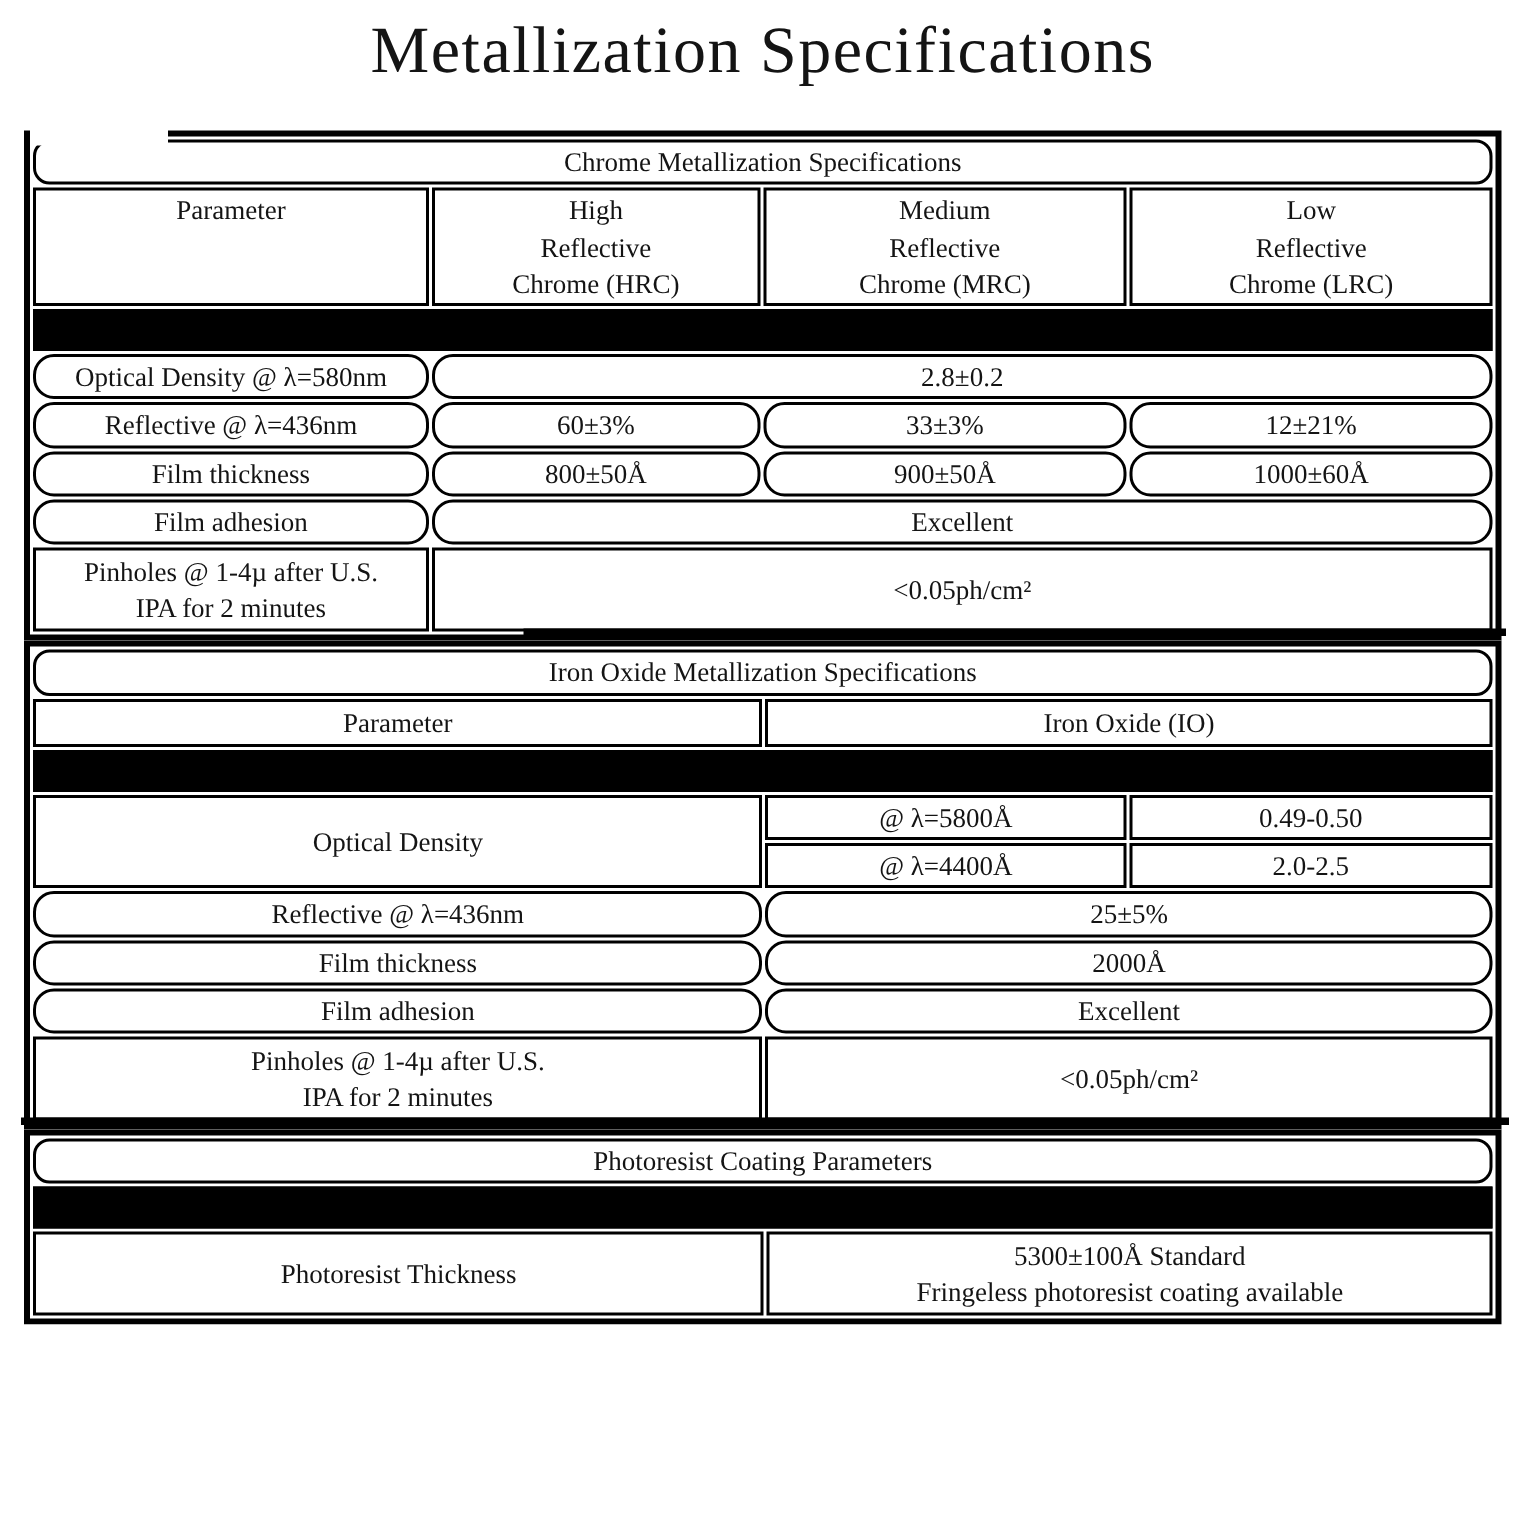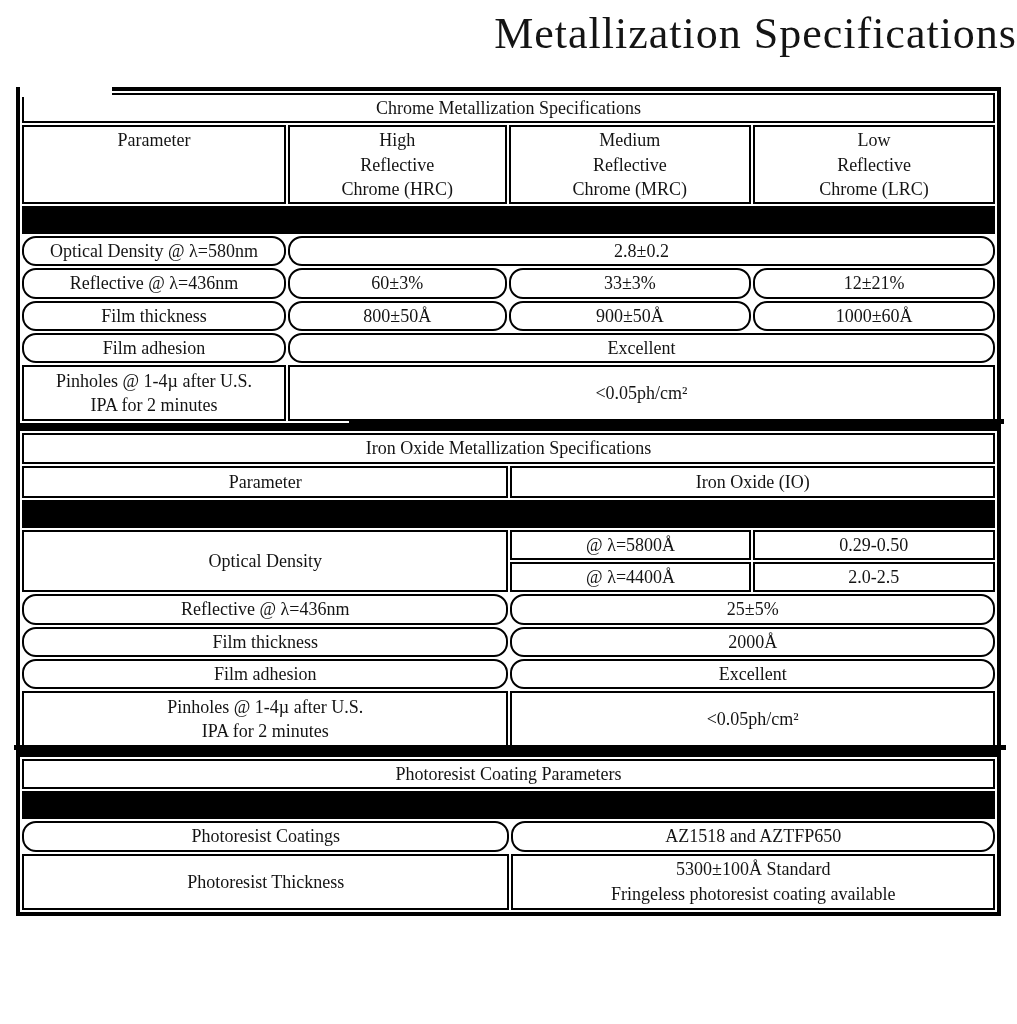--- a/index.html
+++ b/index.html
@@ -10,21 +10,21 @@
   }
   html,body{margin:0;padding:0;background:var(--page-bg);}
   body{
     width:1017px;
     font-family:"Liberation Serif","DejaVu Serif",serif;
     color:var(--text);
   }
   .page{width:1017px;position:relative;padding-top:4px;}
   h1.doc-title{
     margin:4px 0 28px 0;
-    text-align:right;
+    text-align:center;
     font-size:44px;
     font-weight:normal;
     letter-spacing:1px;
   }
   .tbl-wrap{position:relative;width:985px;margin:0 auto;}
   .tbl-wrap + .tbl-wrap{}
   table.spec{
     border-collapse:separate;
     border-spacing:2px;
     border:4px solid var(--border);
@@ -36,21 +36,21 @@
     border:2px solid var(--border);
     text-align:center;
     vertical-align:middle;
     font-size:18px;
     padding:1px 6px;
     white-space:pre-line;
     line-height:1.35;
     background:#ffffff;
     overflow:hidden;
   }
-  tr.title-row td{height:23px;}
+  tr.title-row td{height:23px;border-radius:11px;}
   tr.head-row td{vertical-align:top;height:72px;}
   tr.head-row-short td{height:26px;}
   tr.black-row td{
     background:var(--border);
     border-color:var(--border);
     height:24px;
     padding:0;
   }
   tr.data-row td{height:24px;border-radius:14px;}
   tr.sub-row td{height:22px;}
@@ -142,21 +142,21 @@
         <tr class="head-row-short">
           <td>Parameter</td>
           <td colspan="2">Iron Oxide (IO)</td>
         </tr>
         <tr class="black-row">
           <td colspan="3"></td>
         </tr>
         <tr class="sub-row">
           <td rowspan="2" class="vtop">Optical Density</td>
           <td>@ λ=5800Å</td>
-          <td>0.29-0.50</td>
+          <td>0.49-0.50</td>
         </tr>
         <tr class="sub-row">
           <td>@ λ=4400Å</td>
           <td>2.0-2.5</td>
         </tr>
         <tr class="data-row">
           <td class="shaded">Reflective @ λ=436nm</td>
           <td colspan="2" class="shaded">25±5%</td>
         </tr>
         <tr class="data-row">
@@ -183,24 +183,20 @@
         <col style="width:50.2%">
           <col style="width:49.8%">
       </colgroup>
       <tbody>
         <tr class="title-row">
           <td colspan="2">Photoresist Coating Parameters</td>
         </tr>
         <tr class="black-row">
           <td colspan="2"></td>
         </tr>
-        <tr class="data-row">
-          <td>Photoresist Coatings</td>
-          <td>AZ1518 and AZTFP650</td>
-        </tr>
         <tr class="tall-row">
           <td class="shaded">Photoresist Thickness</td>
           <td class="shaded">5300±100Å Standard
 Fringeless photoresist coating available</td>
         </tr>
       </tbody>
     </table>
   </div>
 
 </div>

